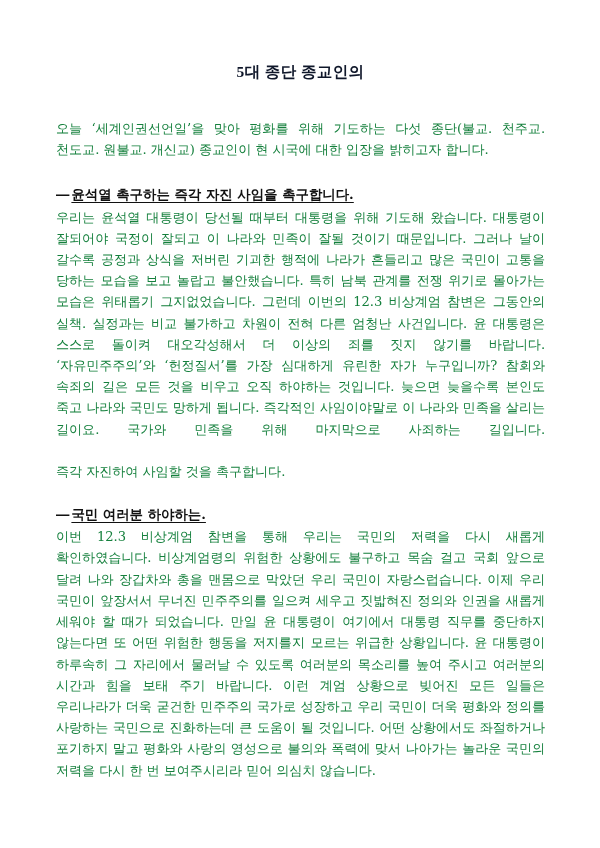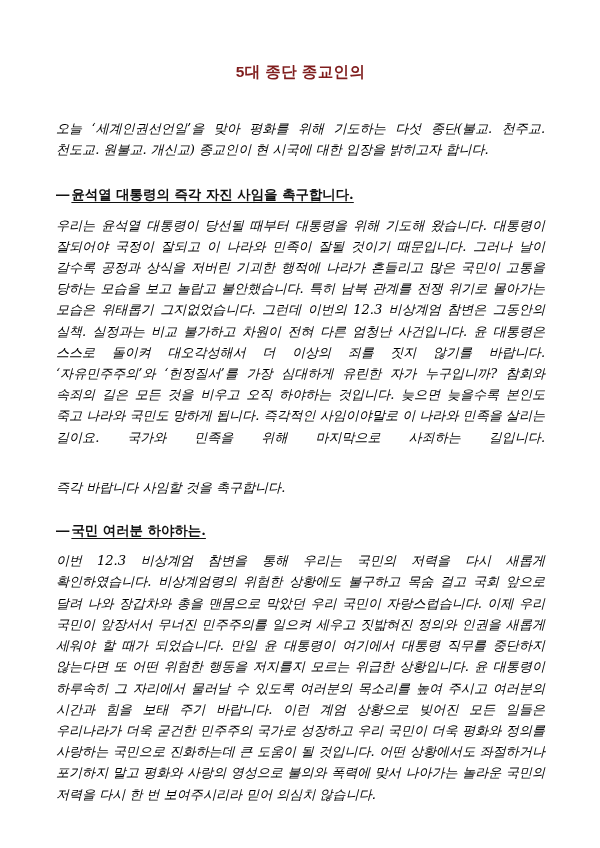--- a/index.html
+++ b/index.html
@@ -24,44 +24,43 @@
     background: #ffffff;
     overflow: hidden;
   }
 
   
   .title-block {
     text-align: center;
     margin: 0 0 34px 0;
   }
   .title-line {
-    font-family: Liberation Sans, sans-serif;
+    font-family: Liberation Serif, serif;
     font-weight: 700;
     font-size: 15.5px;
     line-height: 1.55;
     letter-spacing: 0.4px;
-    color: #7f1d1d;
+    color: #0f172a;
     white-space: nowrap;
   }
   .title-line.second {
     margin-top: 2px;
   }
 
   
   p.body-text {
-    margin: 8px 0 0 0;
+    margin: 0 0 0 0;
     font-family: "DejaVu Serif", "Liberation Serif", serif;
     font-size: 13.1px;
     line-height: 1.62;
     text-align: justify;
     text-justify: inter-character;
     word-break: keep-all;
-    color: #000000;
+    color: #15803d;
     letter-spacing: -0.05px;
-    font-style: italic;
   }
   .gap-intro { height: 24px; }
   .gap-section { height: 22px; }
   .gap-after-head { height: 2px; }
 
   
   .section-head {
     font-family: "DejaVu Serif", "Liberation Serif", serif;
     font-size: 13.4px;
     font-weight: 700;
@@ -95,26 +94,26 @@
 
   <div class="title-block">
     <div class="title-line first">5대 종단 종교인의</div>
   </div>
 
   <p class="body-text no-stretch">오늘 ‘세계인권선언일’을 맞아 평화를 위해 기도하는 다섯 종단(불교. 천주교. 천도교. 원불교. 개신교) 종교인이 현 시국에 대한 입장을 밝히고자 합니다.</p>
 
   <div class="gap-intro"></div>
 
   <div class="section-head">
-    <span class="dash">―</span><span class="head-label">윤석열 대통령의 즉각 자진 사임을 촉구합니다.</span>
+    <span class="dash">―</span><span class="head-label">윤석열 촉구하는 즉각 자진 사임을 촉구합니다.</span>
   </div>
   <div class="gap-after-head"></div>
 
   <p class="body-text">우리는 윤석열 대통령이 당선될 때부터 대통령을 위해 기도해 왔습니다. 대통령이 잘되어야 국정이 잘되고 이 나라와 민족이 잘될 것이기 때문입니다. 그러나 날이 갈수록 공정과 상식을 저버린 기괴한 행적에 나라가 흔들리고 많은 국민이 고통을 당하는 모습을 보고 놀랍고 불안했습니다. 특히 남북 관계를 전쟁 위기로 몰아가는 모습은 위태롭기 그지없었습니다. 그런데 이번의 12.3 비상계엄 참변은 그동안의 실책. 실정과는 비교 불가하고 차원이 전혀 다른 엄청난 사건입니다. 윤 대통령은 스스로 돌이켜 대오각성해서 더 이상의 죄를 짓지 않기를 바랍니다. ‘자유민주주의’와 ‘헌정질서’를 가장 심대하게 유린한 자가 누구입니까? 참회와 속죄의 길은 모든 것을 비우고 오직 하야하는 것입니다. 늦으면 늦을수록 본인도 죽고 나라와 국민도 망하게 됩니다. 즉각적인 사임이야말로 이 나라와 민족을 살리는 길이요. 국가와 민족을 위해 마지막으로 사죄하는 길입니다.</p>
-  <p class="body-text no-stretch">즉각 바랍니다 사임할 것을 촉구합니다.</p>
+  <p class="body-text no-stretch">즉각 자진하여 사임할 것을 촉구합니다.</p>
 
   <div class="gap-section"></div>
 
   <div class="section-head">
     <span class="dash">―</span><span class="head-label">국민 여러분 하야하는.</span>
   </div>
   <div class="gap-after-head"></div>
 
   <p class="body-text no-stretch">이번 12.3 비상계엄 참변을 통해 우리는 국민의 저력을 다시 새롭게 확인하였습니다. 비상계엄령의 위험한 상황에도 불구하고 목숨 걸고 국회 앞으로 달려 나와 장갑차와 총을 맨몸으로 막았던 우리 국민이 자랑스럽습니다. 이제 우리 국민이 앞장서서 무너진 민주주의를 일으켜 세우고 짓밟혀진 정의와 인권을 새롭게 세워야 할 때가 되었습니다. 만일 윤 대통령이 여기에서 대통령 직무를 중단하지 않는다면 또 어떤 위험한 행동을 저지를지 모르는 위급한 상황입니다. 윤 대통령이 하루속히 그 자리에서 물러날 수 있도록 여러분의 목소리를 높여 주시고 여러분의 시간과 힘을 보태 주기 바랍니다. 이런 계엄 상황으로 빚어진 모든 일들은 우리나라가 더욱 굳건한 민주주의 국가로 성장하고 우리 국민이 더욱 평화와 정의를 사랑하는 국민으로 진화하는데 큰 도움이 될 것입니다. 어떤 상황에서도 좌절하거나 포기하지 말고 평화와 사랑의 영성으로 불의와 폭력에 맞서 나아가는 놀라운 국민의 저력을 다시 한 번 보여주시리라 믿어 의심치 않습니다.</p>
 

